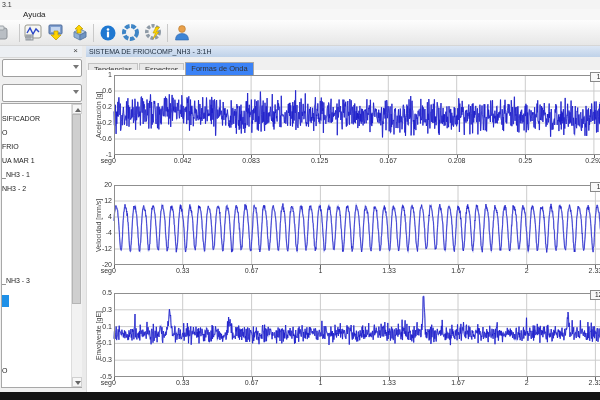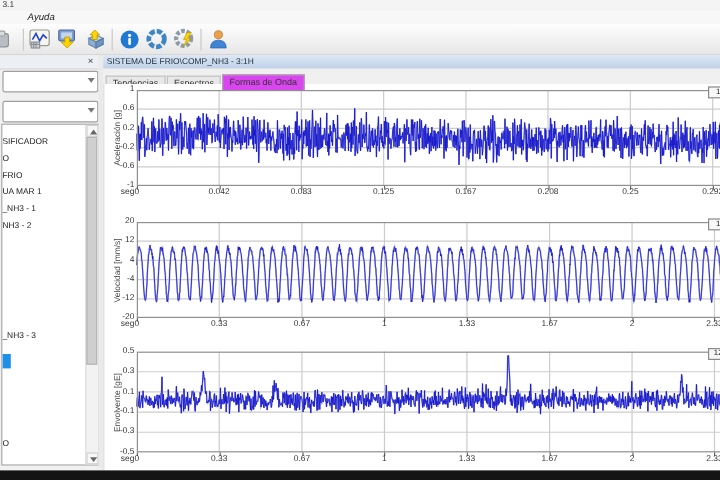--- a/index.html
+++ b/index.html
@@ -1,20 +1,20 @@
 <!DOCTYPE html>
 <html><head>
 <meta charset="utf-8">
 <style>
   html,body{margin:0;padding:0;background:#666;}
   .app{position:relative;width:600px;height:400px;background:#f0f0f0;overflow:hidden;
        font-family:"Liberation Sans",sans-serif;color:#222;}
   .titlebar{position:absolute;left:0;top:0;right:0;height:9px;background:#f4f4f4;
             font-size:7px;line-height:9px;padding-left:2px;color:#333;}
-  .menubar{position:absolute;left:0;top:9px;right:0;height:11px;background:#f7f7f7;font-style:italic;}
+  .menubar{position:absolute;left:0;top:9px;right:0;height:11px;background:#f7f7f7;}
   .menu-item{position:absolute;left:20px;top:0;height:11px;line-height:11px;font-size:8px;padding:0 3px;}
   .toolbar{position:absolute;left:0;top:20px;right:0;height:25px;
            background:linear-gradient(#fdfdfd,#e7e7e7);border-bottom:1px solid #d6d6d6;
            display:flex;align-items:center;}
   .tool{width:23px;height:22px;display:flex;align-items:center;justify-content:center;border-radius:2px;}
   .tool:first-child{margin-left:-6px;}
   .tsep{width:1px;height:18px;background:#c9c9c9;margin:0 2px;}
   
   .sidebar{position:absolute;left:0;top:46px;width:82px;height:344px;background:#f0f0f0;}
   .sb-header{position:absolute;left:0;top:0;right:0;height:11px;background:#eceff3;border-bottom:1px solid #d8d8d8;}
@@ -35,21 +35,21 @@
   .vthumb{position:absolute;left:0;top:10px;width:9px;height:190px;background:#cfcfcf;border:1px solid #b5b5b5;box-sizing:border-box;}
   .splitter{position:absolute;left:82px;top:46px;width:4px;height:344px;background:#eaeaea;}
   
   .main{position:absolute;left:86px;top:46px;width:514px;height:346px;background:#f0f0f0;}
   .caption{position:absolute;left:0;top:0;right:0;height:11px;
            background:linear-gradient(#dde7f5,#bfd2e9);border-bottom:1px solid #aebfd6;
            font-size:7px;line-height:11px;padding-left:3px;color:#1b2a3a;white-space:nowrap;}
   .tabbar{position:absolute;left:0;top:11px;right:0;height:13px;background:#f0f0f0;border-bottom:1px solid #c2c2c2;padding-left:2px;}
   .tab{display:inline-block;height:12px;line-height:12px;font-size:7.5px;padding:0 5px;color:#333;
        border:1px solid #c2c2c2;border-bottom:none;background:#e8e8e8;margin-right:1px;vertical-align:bottom;box-sizing:border-box;}
-  .tab.active{background:#d946ef;height:13px;position:relative;z-index:2;border-color:#a8a8a8;}
+  .tab.active{background:#3b82f6;height:13px;position:relative;z-index:2;border-color:#a8a8a8;}
   .charts-area{position:absolute;left:0;top:24px;right:0;height:322px;background:#fff;overflow:hidden;
                border-left:1px solid #dcdcdc;}
   .chart{position:absolute;left:0;width:514px;}
   .ylabel{position:absolute;left:8px;top:0;width:9px;font-size:7px;color:#444;
           writing-mode:vertical-rl;transform:rotate(180deg);text-align:center;white-space:nowrap;}
   .ytick{position:absolute;left:0;width:25px;height:8px;font-size:7px;color:#333;text-align:right;}
   .xtick{position:absolute;width:28px;height:8px;font-size:7px;color:#333;text-align:center;}
   .xunit{position:absolute;left:1px;width:24px;height:8px;font-size:7px;color:#333;text-align:right;}
   .tickmark{position:absolute;width:1px;height:3px;background:#666;}
   .badge{position:absolute;left:503px;top:-3px;height:8px;min-width:13px;background:#f8f8f8;

